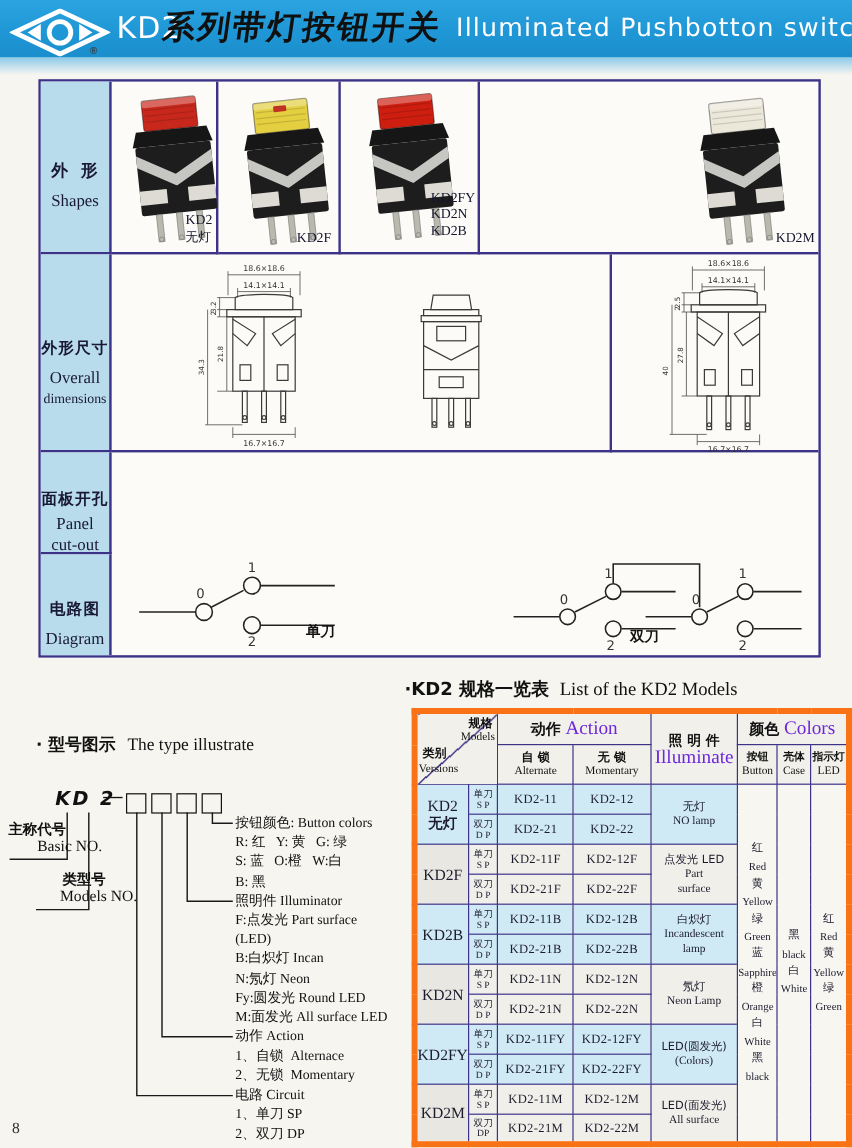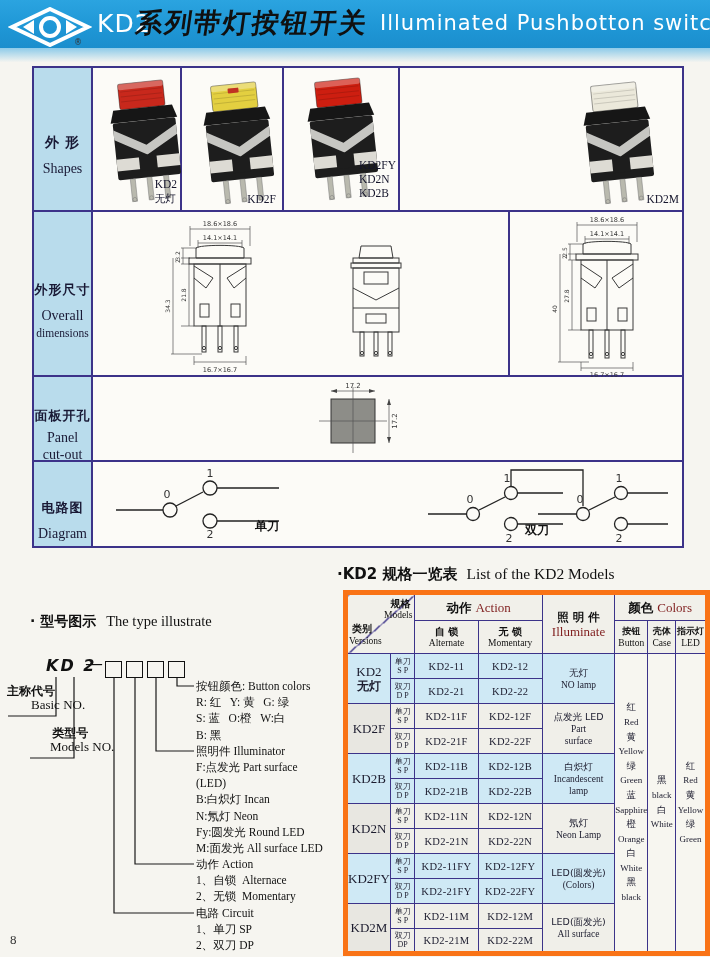--- a/index.html
+++ b/index.html
@@ -21,40 +21,40 @@
   .title-en{position:absolute;left:380px;top:11px;font-family:"DejaVu Sans",sans-serif;
        font-size:21px;color:#fff;letter-spacing:1px;white-space:nowrap;}
 
   
   .ovt{position:absolute;left:32px;top:66px;width:652px;height:482px;
        border:2px solid #3c3389;background:#fcfbf7;box-sizing:border-box;}
   .cell{position:absolute;box-sizing:border-box;}
   .br{border-right:2px solid #3c3389;} .bb{border-bottom:2px solid #3c3389;}
   .lbl{background:#b9dcec;display:flex;flex-direction:column;align-items:center;justify-content:center;
        gap:9px;color:#191935;text-align:center;}
-  .lbl .c{font-family:Liberation Sans, sans-serif;font-weight:bold;font-size:14px;letter-spacing:1px;margin-top:32px;}
+  .lbl .c{font-family:Liberation Mono, monospace;font-weight:bold;font-size:14px;letter-spacing:1px;margin-top:32px;}
   .lbl .e{font-size:14px;}
   .cap-label{position:absolute;font-size:11.5px;line-height:14px;color:#15152c;text-align:left;}
 
   svg text{font-family:"DejaVu Sans",sans-serif;fill:#333;}
   .draw{stroke:#3a3a3a;fill:none;stroke-width:1;}
   .thin{stroke:#555;fill:none;stroke-width:.7;}
 
   
   .spec-title{position:absolute;left:337px;top:565px;white-space:nowrap;}
   .spec-title .c{font-family:"DejaVu Sans",sans-serif;font-weight:bold;font-size:15px;color:#111;margin-top:32px;}
   .spec-title .e{font-size:15.5px;margin-left:9px;color:#111;}
   #spec-table{position:absolute;left:343px;top:590px;border-collapse:collapse;table-layout:fixed;
        background:#f7f6f0;}
   #spec-table th,#spec-table td{border:1.4px solid #3c3389;padding:0;text-align:center;
        vertical-align:middle;overflow:hidden;}
   #spec-table{border:5px solid #f97316;}
   #spec-table thead th{background:#f1f0ea;font-weight:normal;}
   .h-cn{font-family:"DejaVu Sans",sans-serif;font-weight:bold;font-size:12.5px;color:#111;}
-  .h-en{font-size:13px;color:#7f1d1d;}
+  .h-en{font-size:16px;color:#6d28d9;}
   .h2-cn{font-family:"DejaVu Sans",sans-serif;font-weight:bold;font-size:10px;color:#111;display:block;line-height:13px;}
   .h2-en{font-size:9.5px;color:#111;display:block;line-height:11px;}
   th.corner{position:relative;background:
      linear-gradient(to bottom right,rgba(0,0,0,0) 49.3%,#3c3389 49.3%,#3c3389 50.7%,rgba(0,0,0,0) 50.7%),#f1f0ea !important;}
   .corner span{position:absolute;white-space:nowrap;}
   .model{font-size:13px;line-height:15px;}
   .model .nm{font-family:"Liberation Serif",serif;}
   .model .cnm{font-family:"DejaVu Sans",sans-serif;font-weight:bold;font-size:12px;}
   .pole div{font-size:8px;line-height:9.5px;}
   .pole .pc{font-family:"DejaVu Sans",sans-serif;}
@@ -330,37 +330,20 @@
         <text x="35" y="97" font-size="6" text-anchor="middle" transform="rotate(-90 35 97)">40</text>
         <text x="85" y="165" font-size="6.5" text-anchor="middle">16.7×16.7</text>
       </svg>
     </div>
 
     <div class="cell lbl br bb" style="left:0;top:309px;width:59px;height:85px">
       <span class="c" style="font-size:13px">面板开孔</span>
       <span class="e" style="margin-top:-4px">Panel</span>
       <span class="e" style="margin-top:-8px">cut-out</span>
     </div>
-    <div class="cell bb" style="left:59px;top:309px;width:589px;height:85px">
-      <svg class="abs" style="left:200px;top:4px" width="130" height="78" viewBox="0 0 130 78">
-        <rect x="38" y="18" width="44" height="44" fill="#8d8d88" stroke="#333" stroke-width="1"></rect>
-        <g class="thin">
-          <line x1="26" y1="40" x2="94" y2="40"></line>
-          <line x1="60" y1="6" x2="60" y2="72"></line>
-          <line x1="38" y1="10" x2="82" y2="10"></line>
-          <polygon points="38,10 44,8 44,12" fill="#444" stroke="none"></polygon>
-            <polygon points="82,10 76,8 76,12" fill="#444" stroke="none"></polygon>
-          <line x1="96" y1="18" x2="96" y2="62"></line>
-          <polygon points="96,18 94,24 98,24" fill="#444" stroke="none"></polygon>
-            <polygon points="96,62 94,56 98,56" fill="#444" stroke="none"></polygon>
-        </g>
-        <text x="60" y="7" font-size="7" text-anchor="middle">17.2</text>
-        <text x="104" y="40" font-size="7" text-anchor="middle" transform="rotate(-90 104 40)">17.2</text>
-      </svg>
-    </div>
 
     <div class="cell lbl br" style="left:0;top:394px;width:59px;height:84px">
       <span class="c" style="font-size:13px">电路图</span>
       <span class="e">Diagram</span>
     </div>
     <div class="cell" style="left:59px;top:394px;width:589px;height:84px">
 
       <svg class="abs" style="left:18px;top:6px" width="190" height="72" viewBox="0 0 190 72">
         <g stroke="#222" stroke-width="1.3" fill="none">
           <line x1="5" y1="42" x2="52" y2="42"></line>

